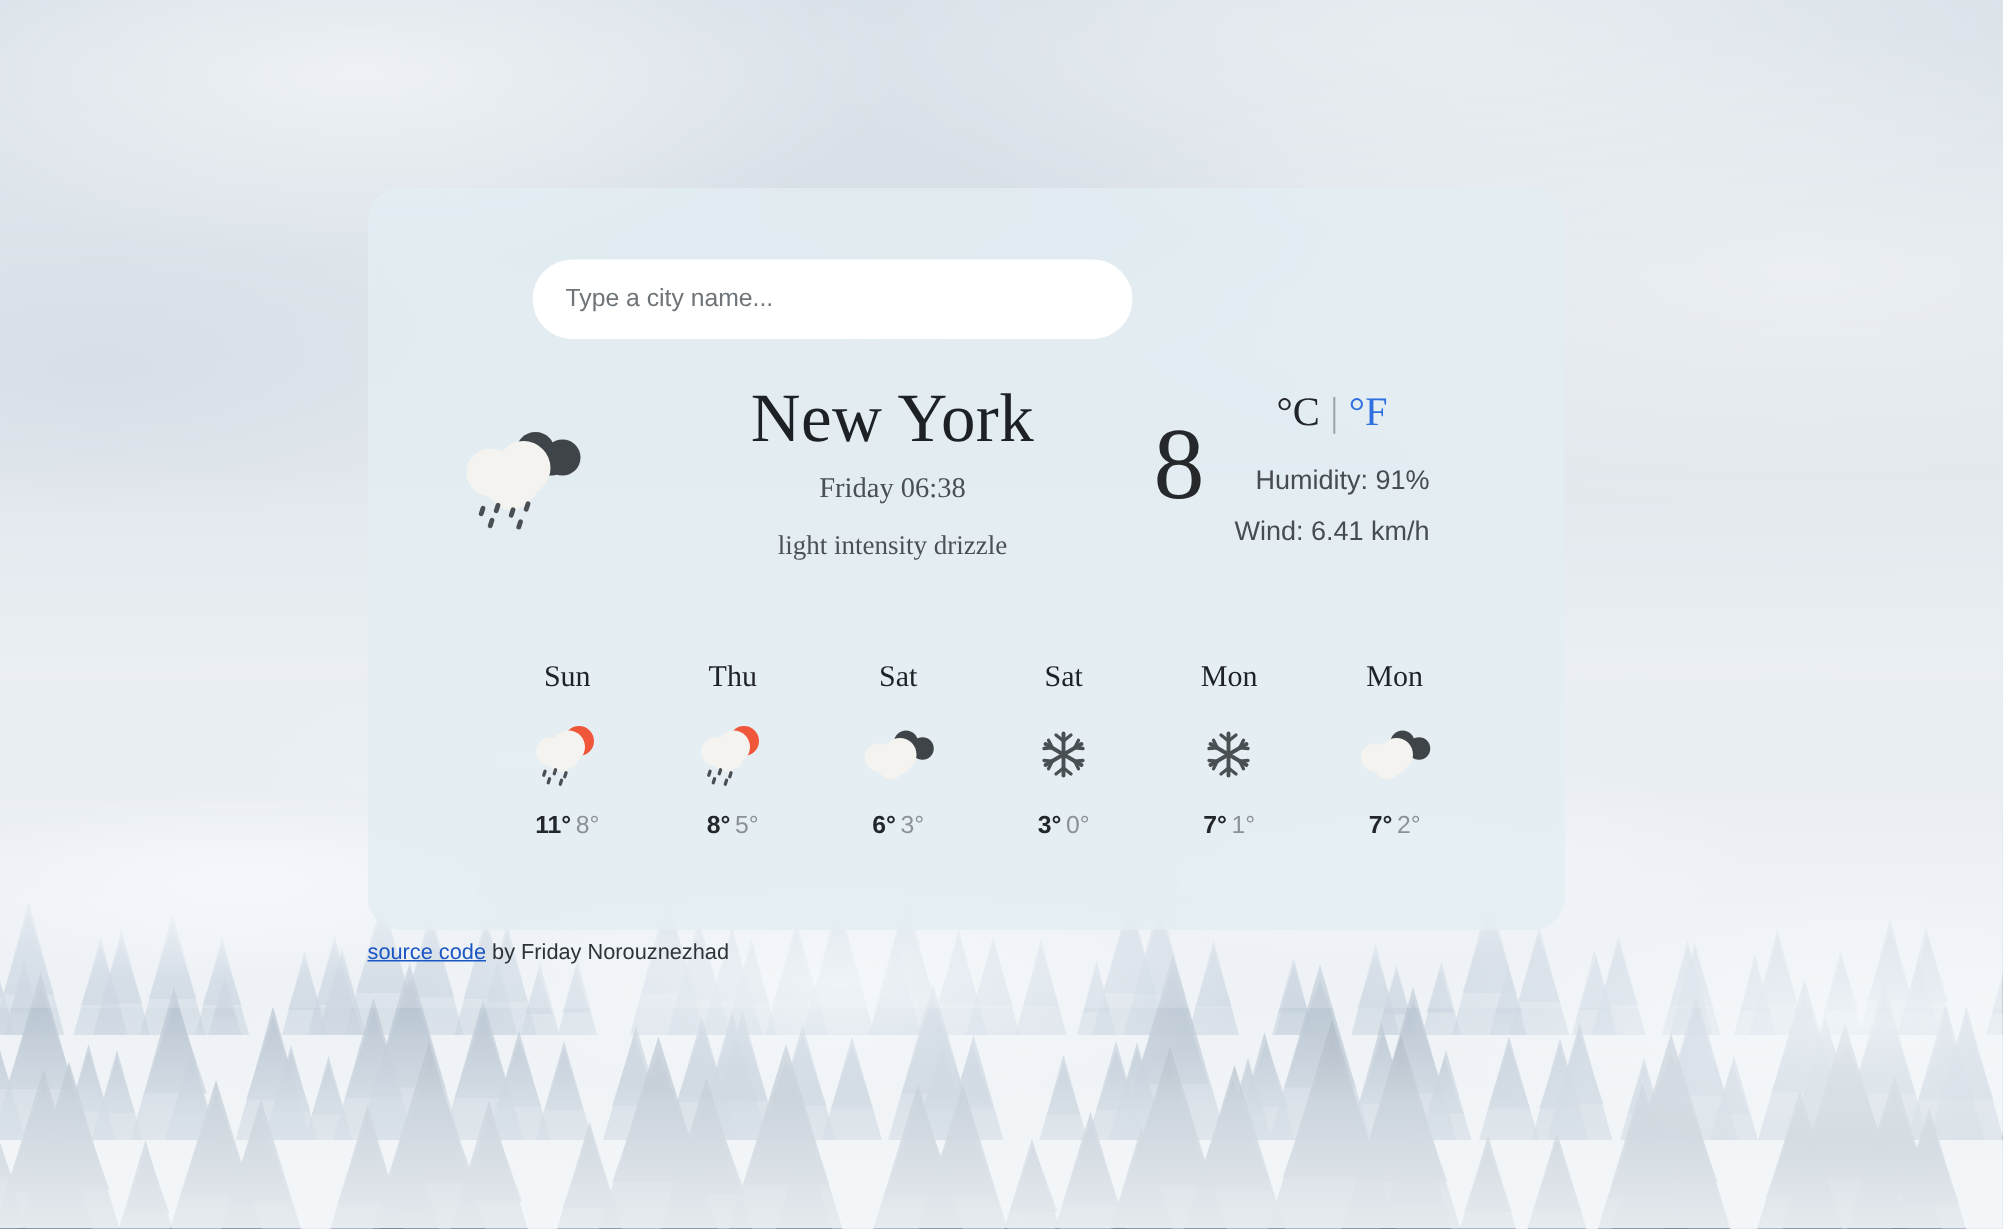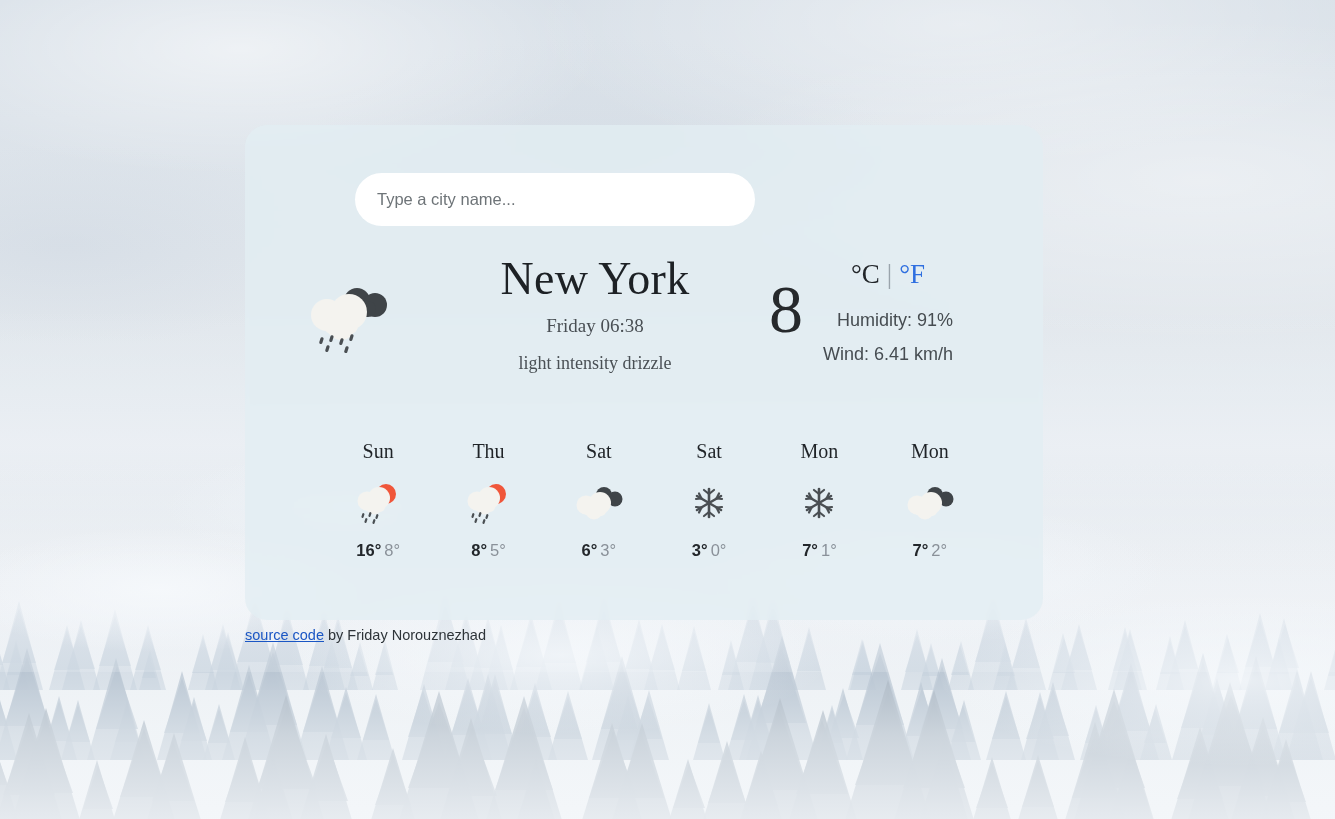--- a/index.html
+++ b/index.html
@@ -652,21 +652,21 @@
           <g fill="#4a4f53">
             <rect x="9" y="32" width="2.2" height="5" rx="1.1" transform="rotate(18 10 34)"></rect>
             <rect x="16" y="31" width="2.2" height="5" rx="1.1" transform="rotate(18 17 33)"></rect>
             <rect x="23" y="33" width="2.2" height="5" rx="1.1" transform="rotate(18 24 35)"></rect>
             <rect x="12" y="37" width="2.2" height="5" rx="1.1" transform="rotate(18 13 39)"></rect>
             <rect x="20" y="38" width="2.2" height="5" rx="1.1" transform="rotate(18 21 40)"></rect>
           </g>
         </svg>
       </div>
       <div class="fc-temps">
-        <span class="fc-max">16°</span><span class="fc-min">8°</span>
+        <span class="fc-max">11°</span><span class="fc-min">8°</span>
       </div>
     </div>
 
     <div class="fc-day">
       <div class="fc-label">Thu</div>
       <div class="fc-icon">
         <svg width="50" height="44" viewBox="0 0 50 44">
           <circle cx="33" cy="13" r="10" fill="#f0563a"></circle>
           <g fill="#f4f3ef">
             <circle cx="14" cy="20" r="9.5"></circle>

